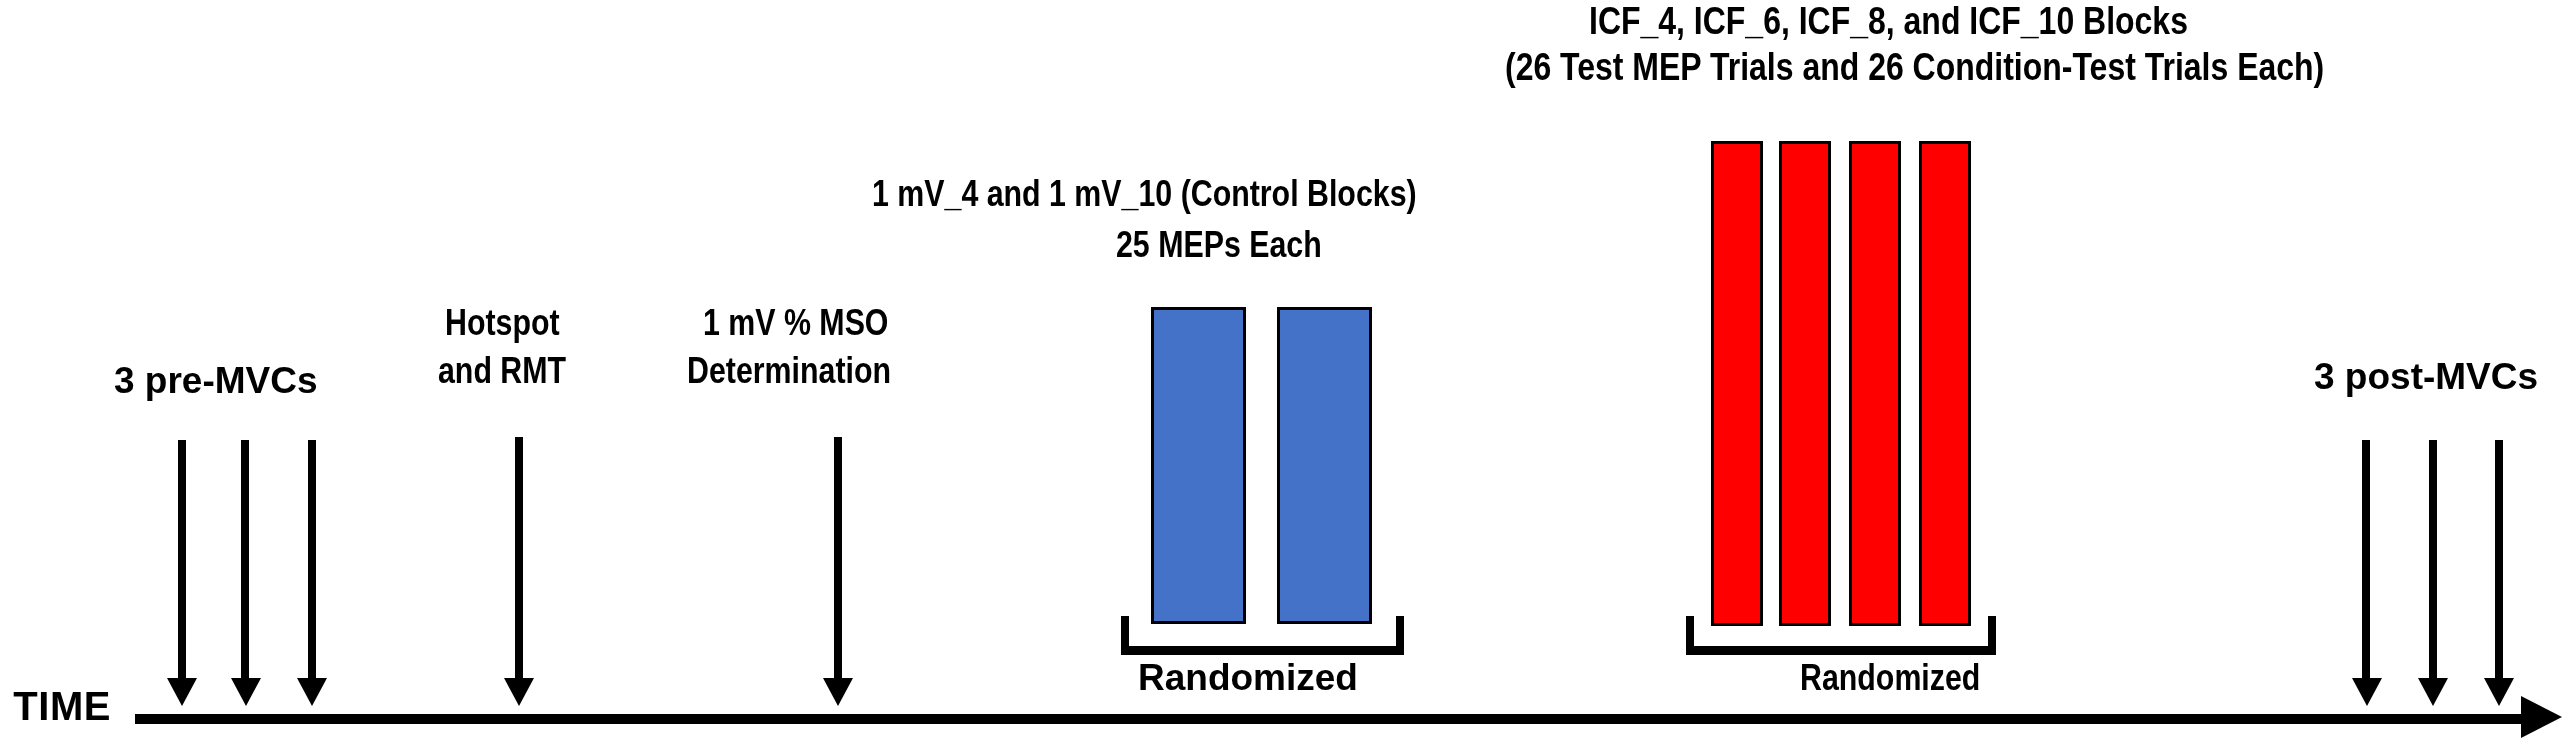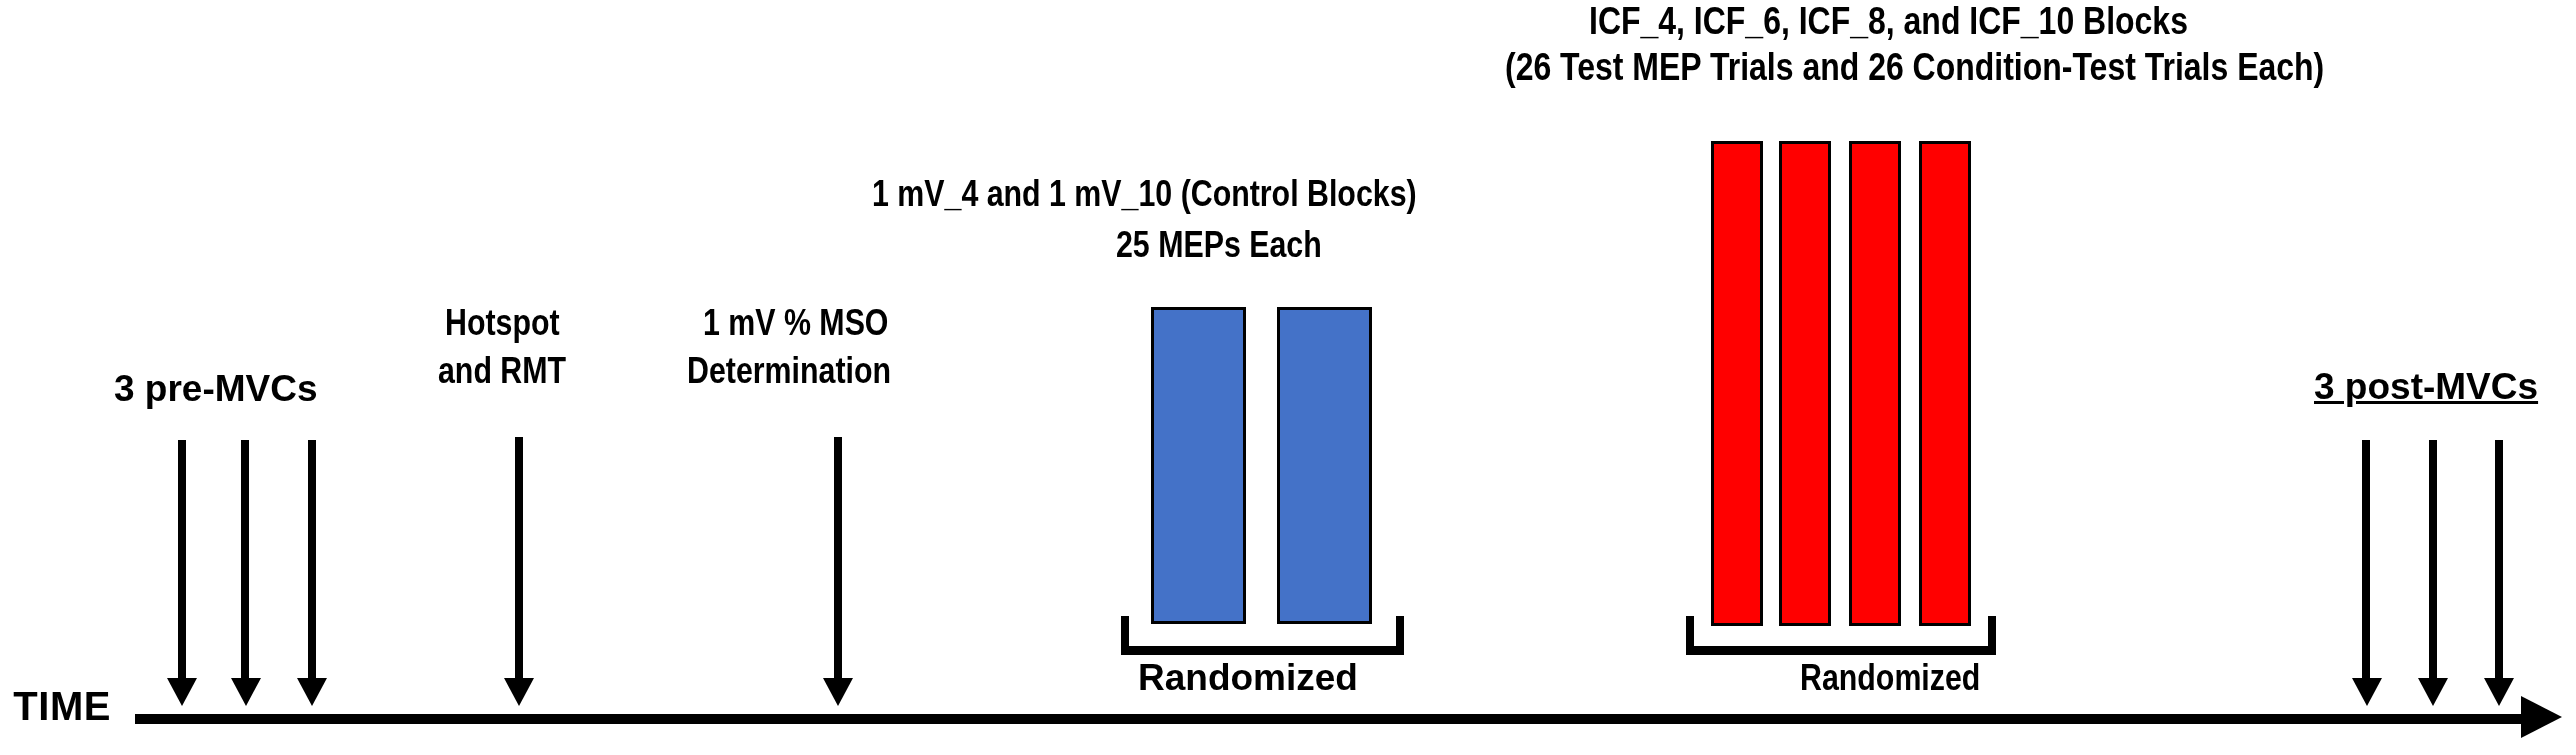--- a/index.html
+++ b/index.html
@@ -15,26 +15,26 @@
   
   .cond{font-family:"Liberation Sans", sans-serif;font-weight:bold;transform-origin:left top;}
 
   
   #icf-title-1{left:1589px;top:1.2px;font-size:39px;letter-spacing:0px;}
   #icf-title-2{left:1505px;top:47px;font-size:39px;letter-spacing:0px;}
   #ctrl-title-1{left:872px;top:175px;font-size:37px;}
   #ctrl-title-2{left:1116px;top:226px;font-size:37px;}
 
   
-  #lbl-pre-l1{left:114px;top:370px;font-size:37px;}
+  #lbl-pre-l1{left:114px;top:362px;font-size:37px;}
   #lbl-hot-l1{left:445px;top:304px;font-size:37px;}
   #lbl-hot-l2{left:438px;top:352px;font-size:37px;}
   #lbl-mso-l1{left:703px;top:304px;font-size:37px;}
   #lbl-mso-l2{left:687px;top:352px;font-size:37px;}
-  #lbl-post-l1{left:2314px;top:368px;font-size:37px;text-decoration:underline;}
+  #lbl-post-l1{left:2314px;top:358px;font-size:37px;}
 
   
   #rand-blue{left:1138px;top:659px;font-size:37px;}
   #rand-red{left:1800px;top:659px;font-size:37px;}
 
   
   #time-label{left:13.2px;top:686px;font-size:40px;letter-spacing:0.6px;}
 
   
   #axis-line{position:absolute;left:135px;top:714px;width:2392px;height:10.2px;background:#000;}

